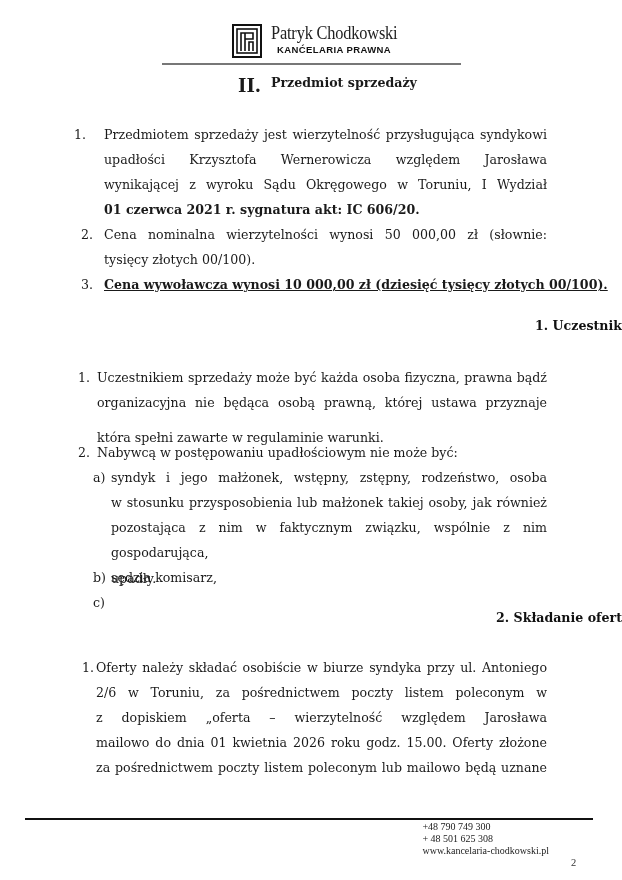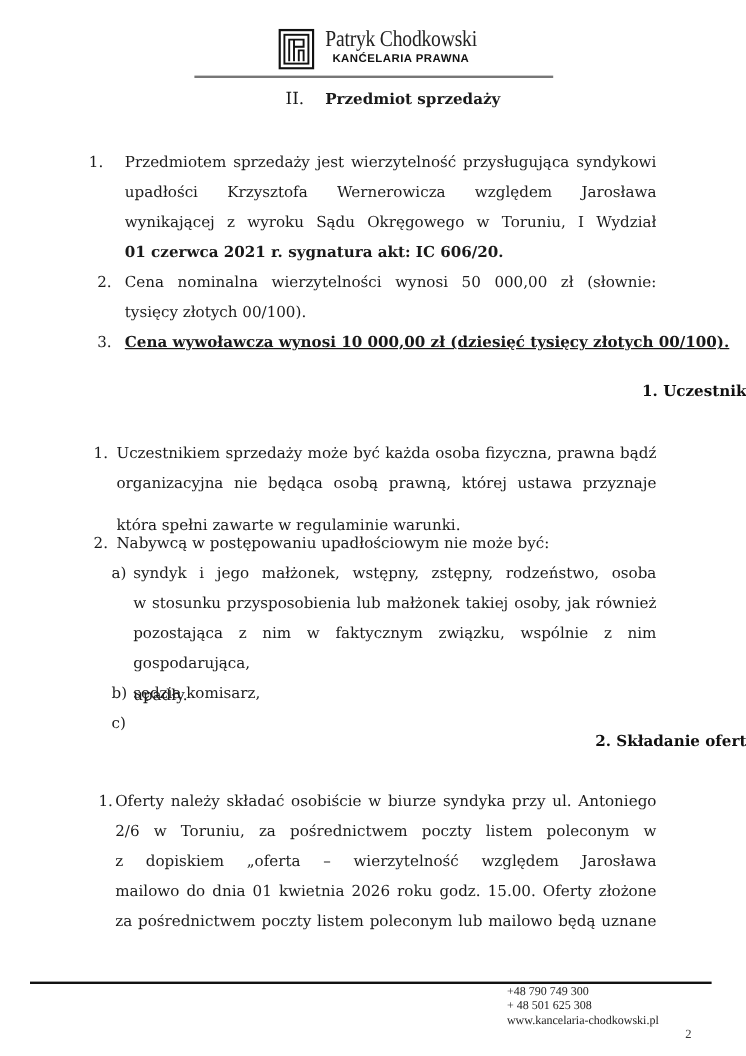--- a/index.html
+++ b/index.html
@@ -53,21 +53,21 @@
       <rect x="1" y="1" width="28" height="32" fill="none" stroke="#111" stroke-width="2"></rect>
       <rect x="5" y="5" width="20" height="24" fill="none" stroke="#111" stroke-width="1.6"></rect>
       <path d="M9 27 V9 H21 V15 H13 M13 9 V27 M17 27 V18 H21 V27" fill="none" stroke="#111" stroke-width="1.6"></path>
     </svg>
     <div class="brand-name">Patryk Chodkowski</div>
     <div class="brand-sub">KANĆELARIA PRAWNA</div>
     <div class="header-rule"></div>
   </div>
 
   <div style="position:absolute;top:75px;left:0;width:622px;">
-    <span style="position:absolute;left:238px;font-weight:normal;font-size:14px;">II.</span>
+    <span style="position:absolute;left:238px;font-weight:bold;font-size:18px;">II.</span>
     <span style="position:absolute;left:271px;font-weight:bold;font-size:12.6px;white-space:nowrap;">Przedmiot sprzedaży</span>
   </div>
 
   <div>
     <span class="num" style="left: 74px; top: 122px; line-height: 25px;">1.</span>
     <div class="line justall" style="left: 104px; top: 122px; width: 443px; white-space: normal; text-align-last: justify; text-align: justify; height: 25px; line-height: 25px; overflow: hidden;">Przedmiotem sprzedaży jest wierzytelność przysługująca syndykowi masy</div>
     <div class="line justall" style="left: 104px; top: 147px; width: 443px; white-space: normal; text-align-last: justify; text-align: justify; height: 25px; line-height: 25px; overflow: hidden;">upadłości Krzysztofa Wernerowicza względem Jarosława Wernerowicza</div>
     <div class="line justall" style="left: 104px; top: 172px; width: 443px; white-space: normal; text-align-last: justify; text-align: justify; height: 25px; line-height: 25px; overflow: hidden;">wynikającej z wyroku Sądu Okręgowego w Toruniu, I Wydział Cywilny z dnia</div>
     <div class="line" style="left: 104px; top: 197px; line-height: 25px; font-weight: bold;">01 czerwca 2021 r. sygnatura akt: IC 606/20.</div>
   </div>

